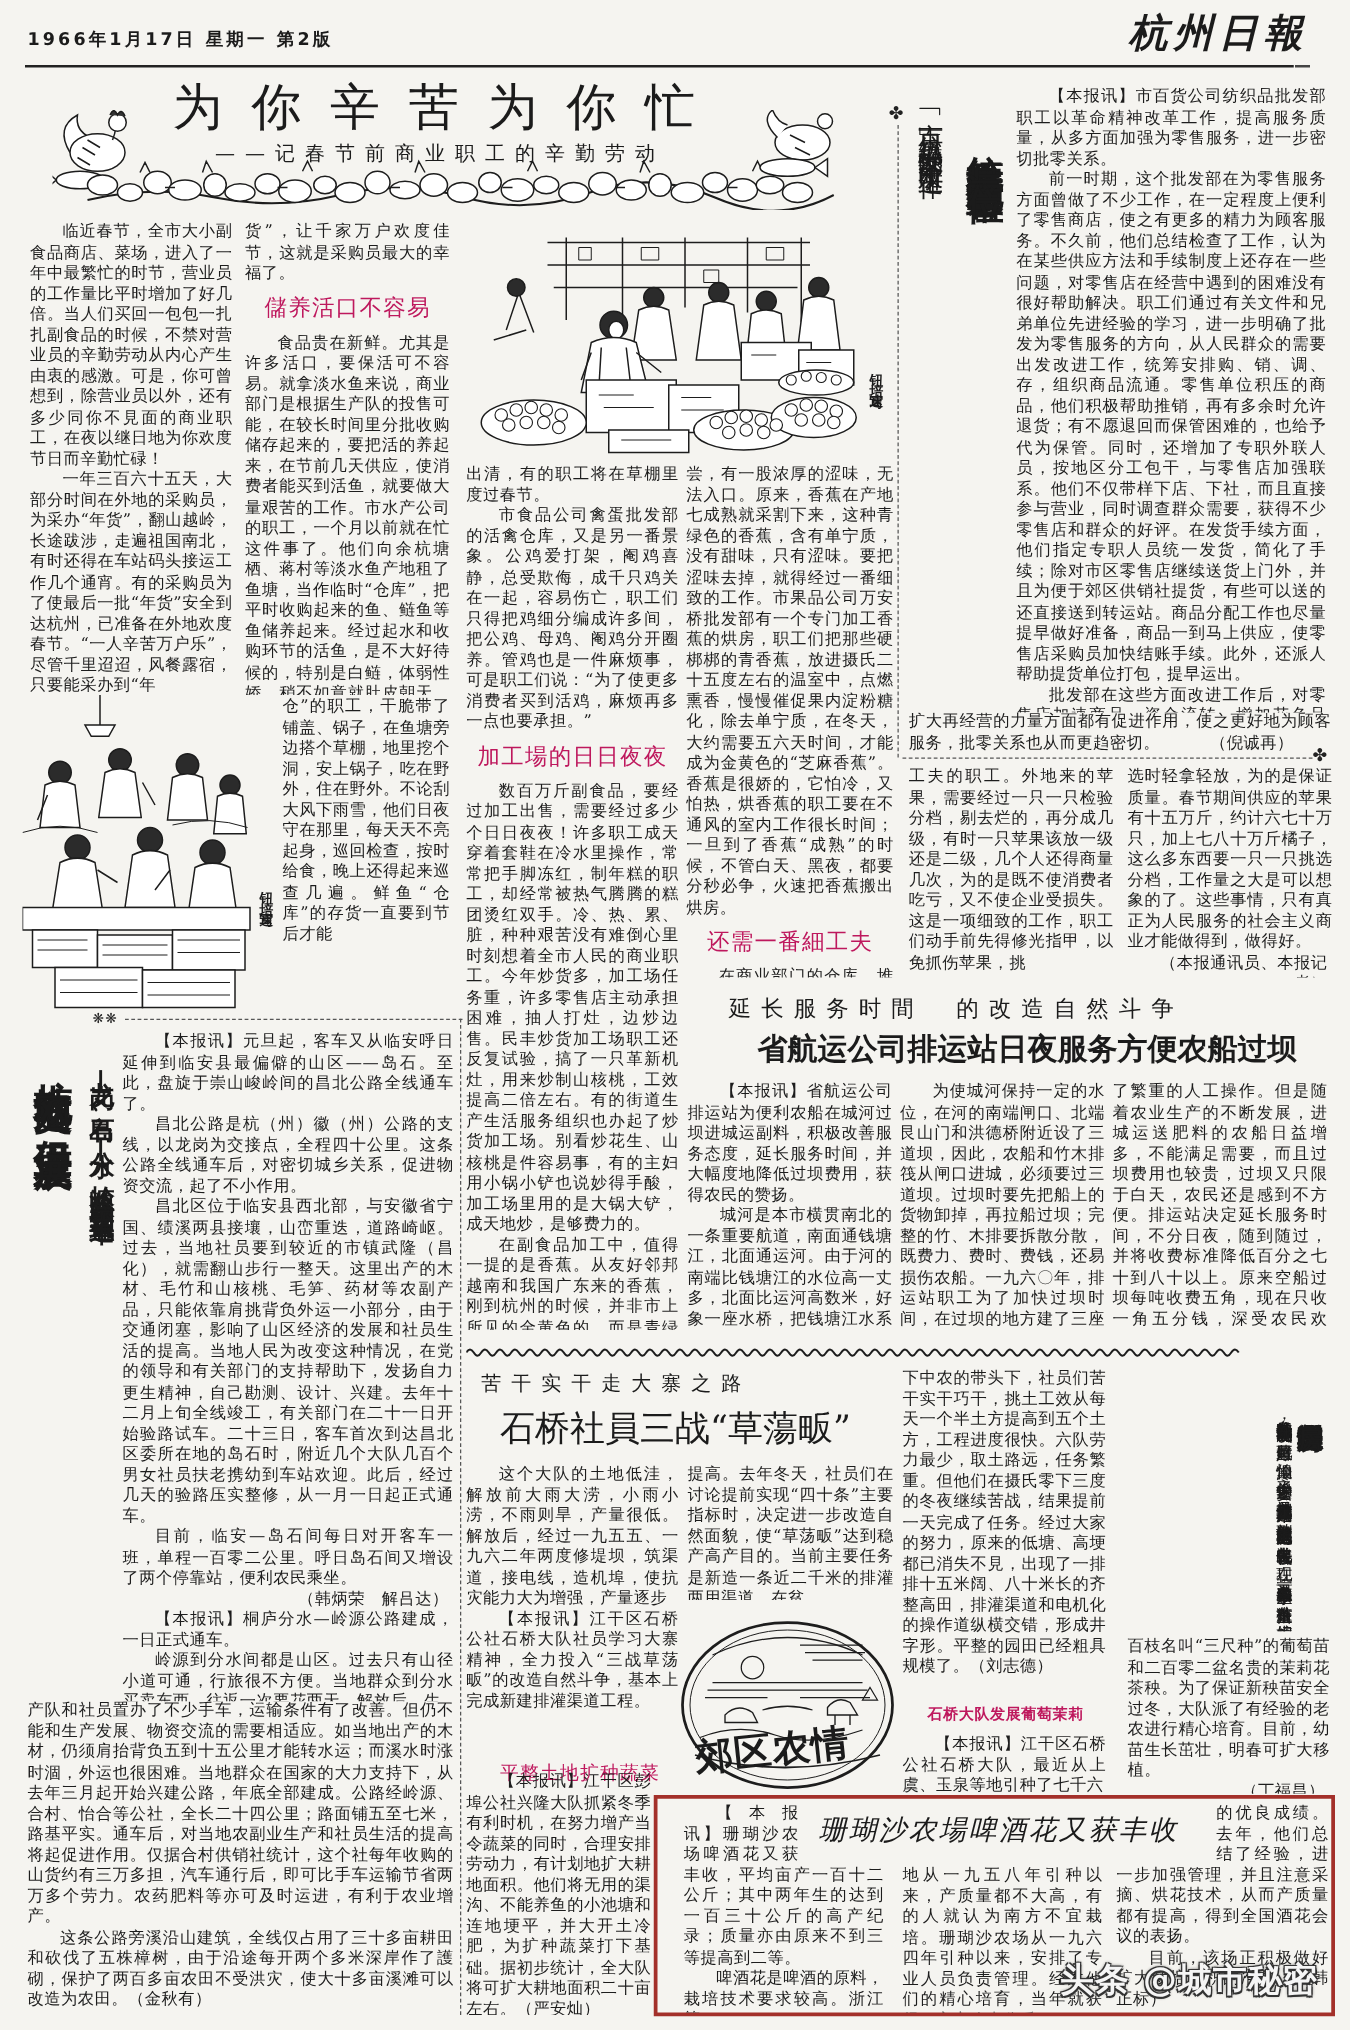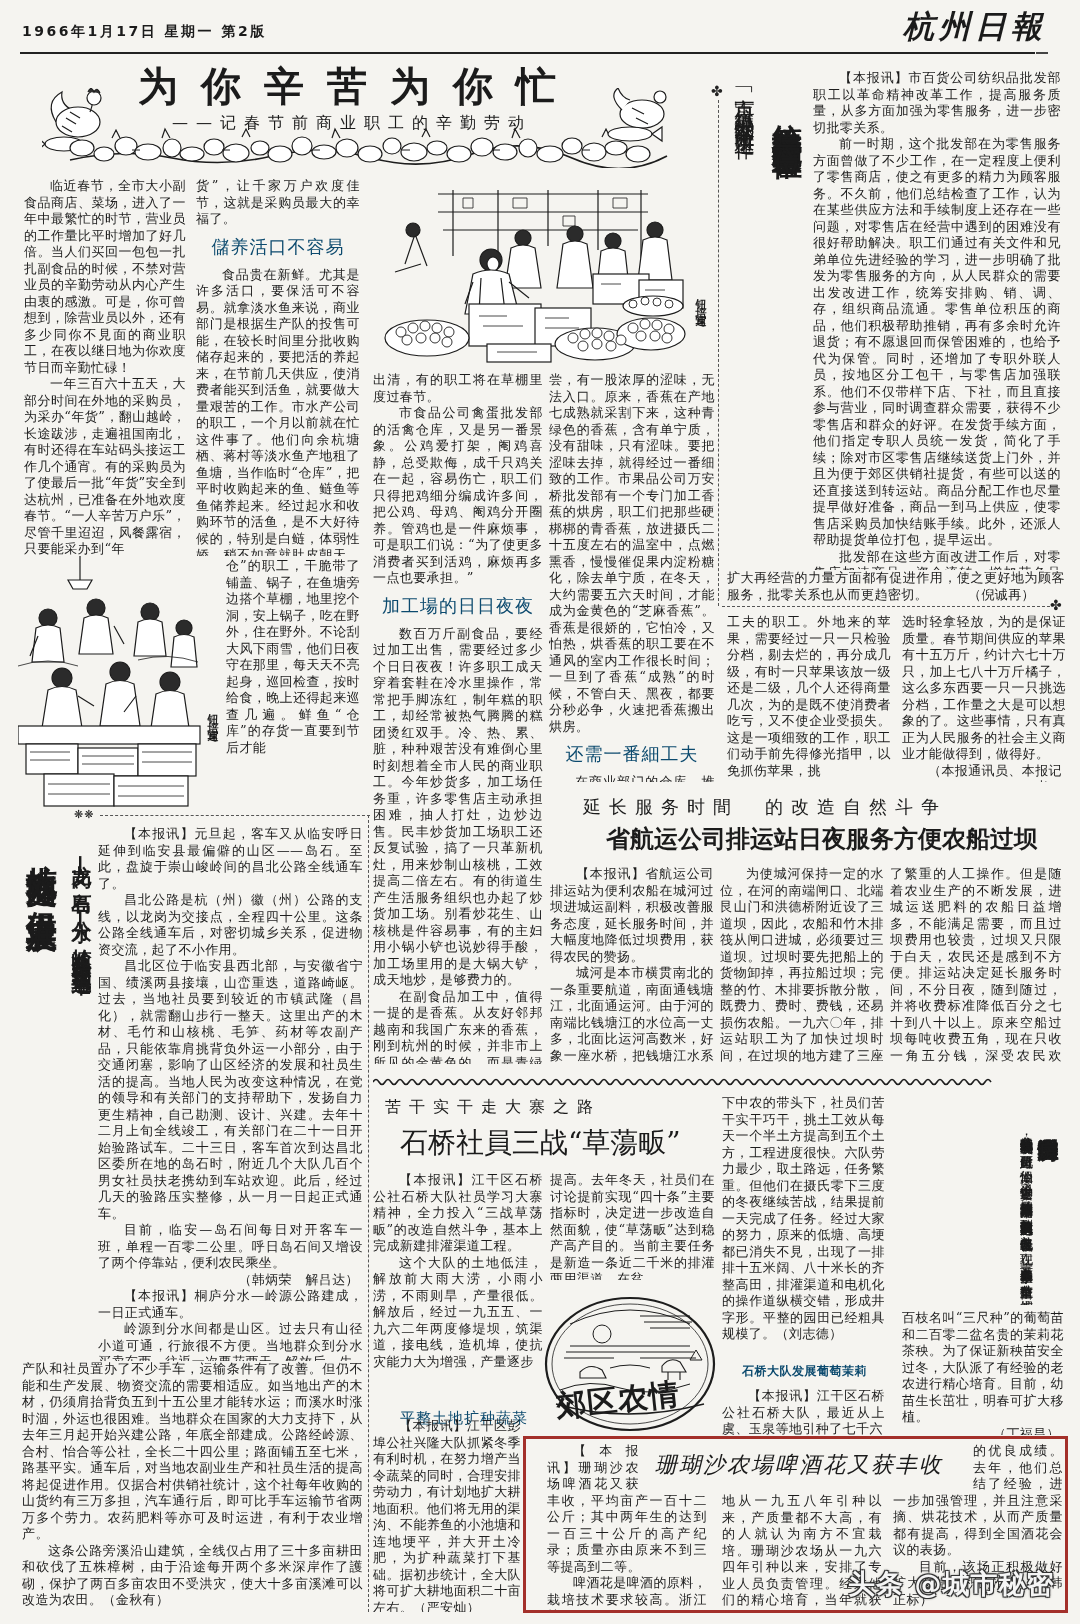--- a/index.html
+++ b/index.html
@@ -4,28 +4,28 @@
 <style>
 *{box-sizing:border-box}
 html,body{margin:0;padding:0}
 body{width:1080px;height:1624px;background:#f5f4f0;overflow:hidden}
 #page{position:relative;width:1080px;height:1624px;background:#f5f4f0;color:#1b1b1b;font-family:"DejaVu Serif","Liberation Serif",serif}
 .abs{position:absolute}
 .txt{position:absolute;font-family:"DejaVu Serif","Liberation Serif",serif;font-size:13px;line-height:16.5px;letter-spacing:0.4px;text-align:justify;overflow:hidden;color:#1d1d1d}
 .txt p{margin:0;text-indent:2em}
 .txt p.cont{text-indent:0}
 .txt p.by{text-indent:0;text-align:right;padding-right:4px}
-.sub{margin:4px 0 5px;text-align:center;font-size:18px;line-height:30px;letter-spacing:1px;font-weight:normal;color:#0c4a6e}
+.sub{margin:4px 0 5px;text-align:center;font-size:18px;line-height:30px;letter-spacing:1px;font-weight:normal;color:#be185d}
 .sub-bold{font-family:"DejaVu Sans","Liberation Sans",sans-serif;font-weight:bold;font-size:12px;line-height:22px;letter-spacing:0.5px}
 .vert{writing-mode:vertical-rl}
 .date{left:22px;top:23px;font-family:"DejaVu Sans","Liberation Sans",sans-serif;font-weight:bold;font-size:14px;letter-spacing:2.5px}
 .masthead{left:903px;top:6px;font-family:"DejaVu Serif","Liberation Serif",serif;font-style:italic;font-weight:bold;font-size:31px;letter-spacing:5px}
 .toprule{left:20px;top:52px;width:1015px;height:2px;background:#222}
 .toprule-tail{left:1036px;top:52px;width:12px;height:0;border-top:2px dashed #444}
-.main-headline{left:138px;top:64px;font-family:"DejaVu Sans","Liberation Sans",sans-serif;font-weight:700;font-size:40px;line-height:44px;letter-spacing:23px;white-space:nowrap}
+.main-headline{left:138px;top:64px;font-family:"DejaVu Sans","Liberation Sans",sans-serif;font-weight:400;font-size:40px;line-height:44px;letter-spacing:23px;white-space:nowrap}
 .main-subtitle{left:172px;top:113px;font-size:16px;line-height:20px;letter-spacing:8px;white-space:nowrap}
 .credit{font-family:"DejaVu Sans","Liberation Sans",sans-serif;font-weight:bold;font-size:11px;letter-spacing:2px}
 .vrule{border-left:1.5px dashed #555;width:0}
 .hrule{border-top:1.5px dashed #555;height:0}
 .orn{font-size:14px;line-height:14px;color:#222}
 .tex-kicker{left:733px;top:80px;font-size:20px;letter-spacing:3px;line-height:24px}
 .tex-headline{left:769px;top:100px;font-size:30px;letter-spacing:2px;line-height:36px;font-weight:bold}
 .ship-kicker{left:583px;top:795px;font-size:18px;letter-spacing:8px;white-space:nowrap}
 .ship-headline{left:606px;top:822px;font-size:24px;line-height:34px;white-space:nowrap;font-weight:bold}
 .road-headline{left:24px;top:840px;font-size:31px;letter-spacing:2px;line-height:36px;font-weight:bold}
@@ -281,22 +281,22 @@
   </div>
   <div class="abs vrule" style="left:368px;top:815px;height:797px"></div>
 
   <svg class="abs" style="left:373px;top:1077px" width="692" height="10" viewBox="0 0 692 10">
     <path d="M0 5 q3 -5 6 0 t6 0 t6 0 t6 0 t6 0 t6 0 t6 0 t6 0 t6 0 t6 0 t6 0 t6 0 t6 0 t6 0 t6 0 t6 0 t6 0 t6 0 t6 0 t6 0 t6 0 t6 0 t6 0 t6 0 t6 0 t6 0 t6 0 t6 0 t6 0 t6 0 t6 0 t6 0 t6 0 t6 0 t6 0 t6 0 t6 0 t6 0 t6 0 t6 0 t6 0 t6 0 t6 0 t6 0 t6 0 t6 0 t6 0 t6 0 t6 0 t6 0 t6 0 t6 0 t6 0 t6 0 t6 0 t6 0 t6 0 t6 0 t6 0 t6 0 t6 0 t6 0 t6 0 t6 0 t6 0 t6 0 t6 0 t6 0 t6 0 t6 0 t6 0 t6 0 t6 0 t6 0 t6 0 t6 0 t6 0 t6 0 t6 0 t6 0 t6 0 t6 0 t6 0 t6 0 t6 0 t6 0 t6 0 t6 0 t6 0 t6 0 t6 0 t6 0 t6 0 t6 0 t6 0 t6 0 t6 0 t6 0 t6 0 t6 0 t6 0 t6 0 t6 0" fill="none" stroke="#1d1d1d" stroke-width="1.6"></path>
   </svg>
 
   <div class="abs shq-kicker">苦干实干走大寨之路</div>
   <div class="abs shq-headline">石桥社員三战“草蕩畈”</div>
   <div class="txt" style="left:373px;top:1172px;width:170px;height:215px">
+    <p>这个大队的土地低洼，解放前大雨大涝，小雨小涝，不雨则旱，产量很低。解放后，经过一九五五、一九六二年两度修堤坝，筑渠道，接电线，造机埠，使抗灾能力大为增强，产量逐步</p>
     <p>【本报讯】江干区石桥公社石桥大队社员学习大寨精神，全力投入“三战草荡畈”的改造自然斗争，基本上完成新建排灌渠道工程。</p>
-    <p>这个大队的土地低洼，解放前大雨大涝，小雨小涝，不雨则旱，产量很低。解放后，经过一九五五、一九六二年两度修堤坝，筑渠道，接电线，造机埠，使抗灾能力大为增强，产量逐步</p>
   </div>
   <div class="txt" style="left:550px;top:1172px;width:165px;height:108px">
     <p class="cont">提高。去年冬天，社员们在讨论提前实现“四十条”主要指标时，决定进一步改造自然面貌，使“草荡畈”达到稳产高产目的。当前主要任务是新造一条近二千米的排灌两用渠道。在贫</p>
   </div>
   <div class="txt" style="left:722px;top:1095px;width:163px;height:252px">
     <p class="cont"><span>下中农的带头下，社员们苦干实干巧干，挑土工效从每天一个半土方提高到五个土方，工程进度很快。六队劳力最少，取土路远，任务繁重。但他们在摄氏零下三度的冬夜继续苦战，结果提前一天完成了任务。经过大家的努力，原来的低塘、高埂都已消失不見，出现了一排排十五米阔、八十米长的齐整高田，排灌渠道和电机化的操作道纵横交错，形成井字形。平整的园田已经粗具规模了。</span><span>（刘志德）</span></p>
   </div>
 
   <div class="abs sub" style="left:373px;top:1390px;width:150px;font-size:15px;line-height:24px;margin:16px">平整土地扩种蔬菜</div>
   <div class="txt" style="left:373px;top:1418px;width:148px;height:194px">

